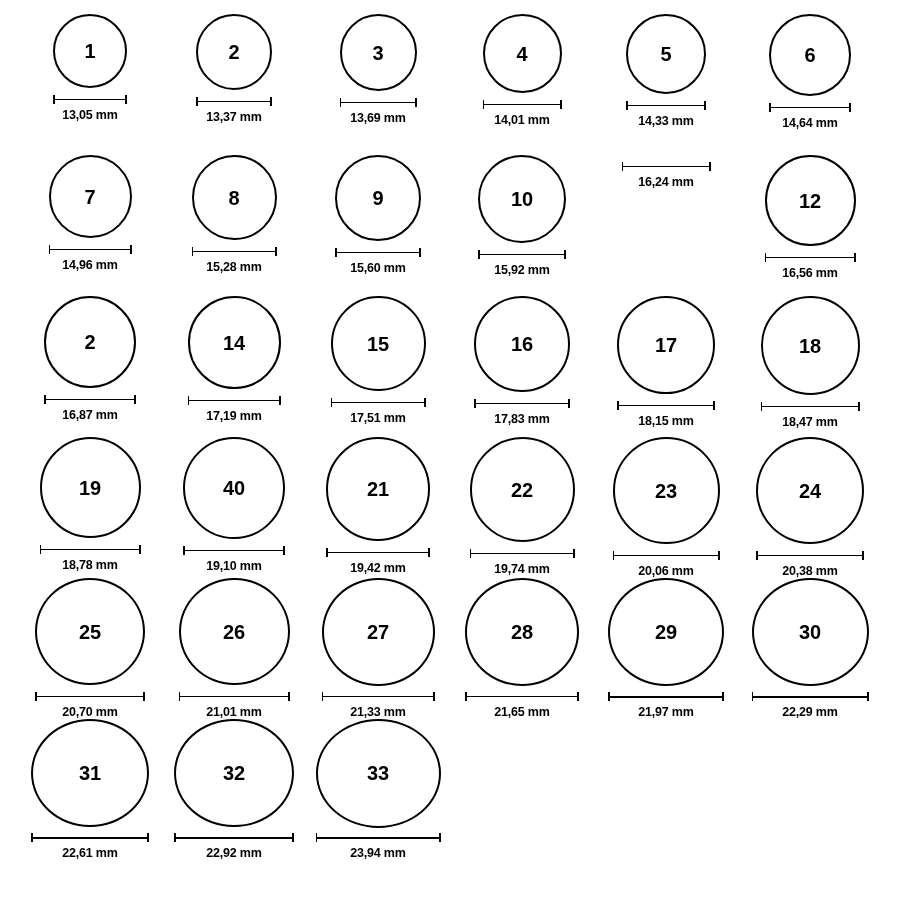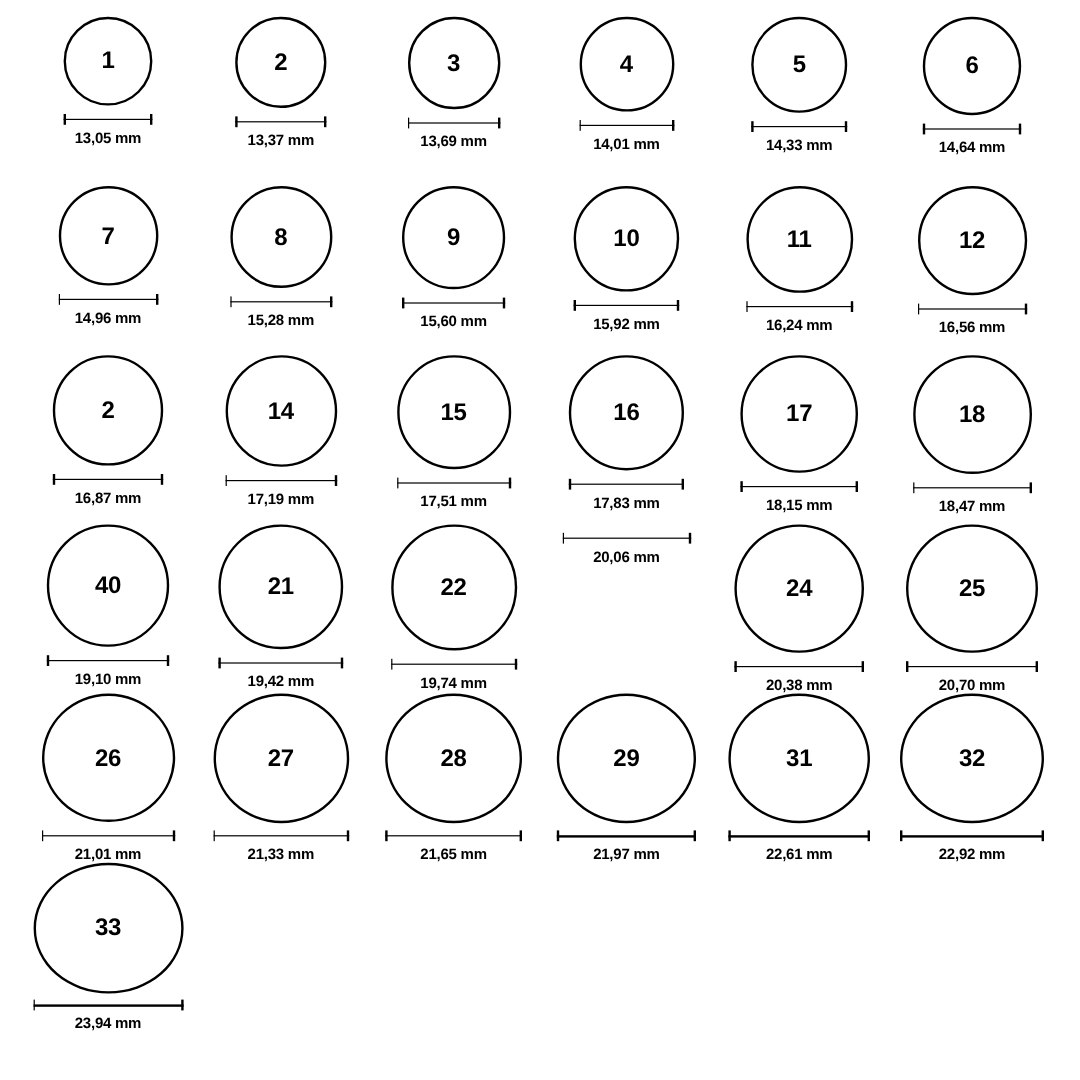--- a/index.html
+++ b/index.html
@@ -215,23 +215,20 @@
         <div class="measure-wrap">
           <div class="measure-bar" style="width: 88px;">
             <div class="m-line"></div>
             <div class="m-cap left"></div>
             <div class="m-cap right"></div>
           </div>
         </div>
         <div class="ring-size-label">15,92 mm</div>
       </div>
       <div class="ring-cell">
-        <div class="ring-circle" style="width: 89px; height: 89px;">
-          <span class="ring-number">11</span>
-        </div>
         <div class="measure-wrap">
           <div class="measure-bar" style="width: 89px;">
             <div class="m-line"></div>
             <div class="m-cap left"></div>
             <div class="m-cap right"></div>
           </div>
         </div>
         <div class="ring-size-label">16,24 mm</div>
       </div>
       <div class="ring-cell">
@@ -319,20 +316,33 @@
         <div class="measure-wrap">
           <div class="measure-bar" style="width: 99px;">
             <div class="m-line"></div>
             <div class="m-cap left"></div>
             <div class="m-cap right"></div>
           </div>
         </div>
         <div class="ring-size-label">18,47 mm</div>
       </div>
       <div class="ring-cell">
+        <div class="ring-circle" style="width: 101px; height: 101px;">
+          <span class="ring-number">19</span>
+        </div>
+        <div class="measure-wrap">
+          <div class="measure-bar" style="width: 101px;">
+            <div class="m-line"></div>
+            <div class="m-cap left"></div>
+            <div class="m-cap right"></div>
+          </div>
+        </div>
+        <div class="ring-size-label">18,78 mm</div>
+      </div>
+      <div class="ring-cell">
         <div class="ring-circle" style="width: 102px; height: 102px;">
           <span class="ring-number">40</span>
         </div>
         <div class="measure-wrap">
           <div class="measure-bar" style="width: 102px;">
             <div class="m-line"></div>
             <div class="m-cap left"></div>
             <div class="m-cap right"></div>
           </div>
         </div>
@@ -358,20 +368,23 @@
         <div class="measure-wrap">
           <div class="measure-bar" style="width: 105px;">
             <div class="m-line"></div>
             <div class="m-cap left"></div>
             <div class="m-cap right"></div>
           </div>
         </div>
         <div class="ring-size-label">19,74 mm</div>
       </div>
       <div class="ring-cell">
+        <div class="ring-circle" style="width: 107px; height: 107px;">
+          <span class="ring-number">23</span>
+        </div>
         <div class="measure-wrap">
           <div class="measure-bar" style="width: 107px;">
             <div class="m-line"></div>
             <div class="m-cap left"></div>
             <div class="m-cap right"></div>
           </div>
         </div>
         <div class="ring-size-label">20,06 mm</div>
       </div>
       <div class="ring-cell">
@@ -444,20 +457,33 @@
           <span class="ring-number">29</span>
         </div>
         <div class="measure-wrap">
           <div class="measure-bar" style="width: 116px;">
             <div class="m-line"></div>
             <div class="m-cap left"></div>
             <div class="m-cap right"></div>
           </div>
         </div>
         <div class="ring-size-label">21,97 mm</div>
+      </div>
+      <div class="ring-cell">
+        <div class="ring-circle" style="width: 117px; height: 117px;">
+          <span class="ring-number">30</span>
+        </div>
+        <div class="measure-wrap">
+          <div class="measure-bar" style="width: 117px;">
+            <div class="m-line"></div>
+            <div class="m-cap left"></div>
+            <div class="m-cap right"></div>
+          </div>
+        </div>
+        <div class="ring-size-label">22,29 mm</div>
       </div>
       <div class="ring-cell">
         <div class="ring-circle" style="width: 118px; height: 118px;">
           <span class="ring-number">31</span>
         </div>
         <div class="measure-wrap">
           <div class="measure-bar" style="width: 118px;">
             <div class="m-line"></div>
             <div class="m-cap left"></div>
             <div class="m-cap right"></div>

